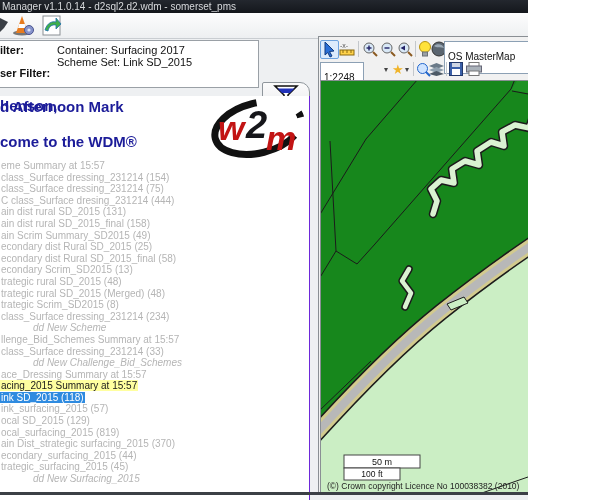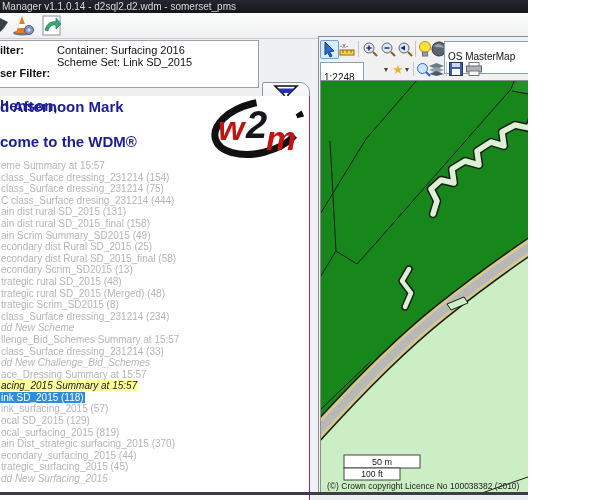--- a/index.html
+++ b/index.html
@@ -23,22 +23,22 @@
              border:1px solid #8f969c;border-radius:2px 10px 2px 2px;text-align:center;cursor:pointer;margin-top:42px;}
   .filterbtn .lbl{font-size:11px;color:#111;margin-top:1px;}
 
   
   .mainbox{left:0;top:88px;width:309px;height:404px;background:#fff;border-right:1px solid #6d28d9;margin-top:8px;}
   .welcome{font-weight:bold;font-size:15px;color:#1c1c99;line-height:16px;white-space:nowrap;}
 
   .list{left:0;top:64px;width:309px;}
   .lrow{height:11.6px;line-height:11.6px;font-size:10px;color:#b5b5b5;white-space:nowrap;cursor:default;}
   .lrow span{padding:0 1px;}
-  .it{font-style:italic;}
-  .hl span{background:#ffffa0;color:#1a1a1a;font-style:italic;}
+  .it{font-style:italic;padding-left:32px;}
+  .hl span{background:#ffffa0;color:#1a1a1a;}
   .sel span{background:#2f8be0;color:#ffffff;}
 
   
   .bottombar{left:0;top:492px;width:600px;height:3px;background:#3c4046;}
 
   
   .mappanel{left:318px;top:36px;width:281px;height:456px;background:#f1f1f1;border:1px solid #8a8f94;}
   .mtb-btn{position:absolute;width:17px;height:17px;border:1px solid transparent;border-radius:2px;}
   .mtb-btn.on{background:#dcebfc;border-color:#6ea3de;}
   .vsep{position:absolute;width:1px;height:16px;background:#c3c7cb;}
@@ -72,21 +72,21 @@
       <circle cx="17" cy="15" r="1.6" fill="#dfe4f5"></circle>
     </svg>
     <svg class="abs" style="left:40px;top:2px" width="23" height="21">
       <rect x="3" y="1" width="17" height="19" fill="#fff" stroke="#8a8f94"></rect>
       <path d="M5,15 C7,8 12,6 16,7 L16,3 L21,9 L16,14 L16,10 C12,9.5 9,11 8,16 Z" fill="#3fae4a" stroke="#1e6fae" stroke-width="0.8"></path>
     </svg>
   </div>
 
   <div class="abs filterbox">
     <div class="abs flabel" style="left:0;top:3px">ilter:</div>
-    <div class="abs fval" style="left:57px;top:3px">Container: Surfacing 2016</div>
+    <div class="abs fval" style="left:57px;top:3px">Container: Surfacing 2017</div>
     <div class="abs fval" style="left:57px;top:15px">Scheme Set: Link SD_2015</div>
     <div class="abs flabel" style="left:0;top:26px">ser Filter:</div>
   </div>
 
   <div class="abs filterbtn">
     <svg style="margin-top:2px" width="26" height="22">
       <polygon points="2,1 24,1 15,10 15,20 11,17 11,10" fill="#fff" stroke="#111" stroke-width="1.6"></polygon>
       <polygon points="4.5,3.5 21.5,3.5 17,8 9,8" fill="#2233bb"></polygon>
       <rect x="14" y="12" width="10" height="8" fill="#fff" stroke="#111"></rect>
       <line x1="16" y1="14.5" x2="22" y2="14.5" stroke="#111"></line>

